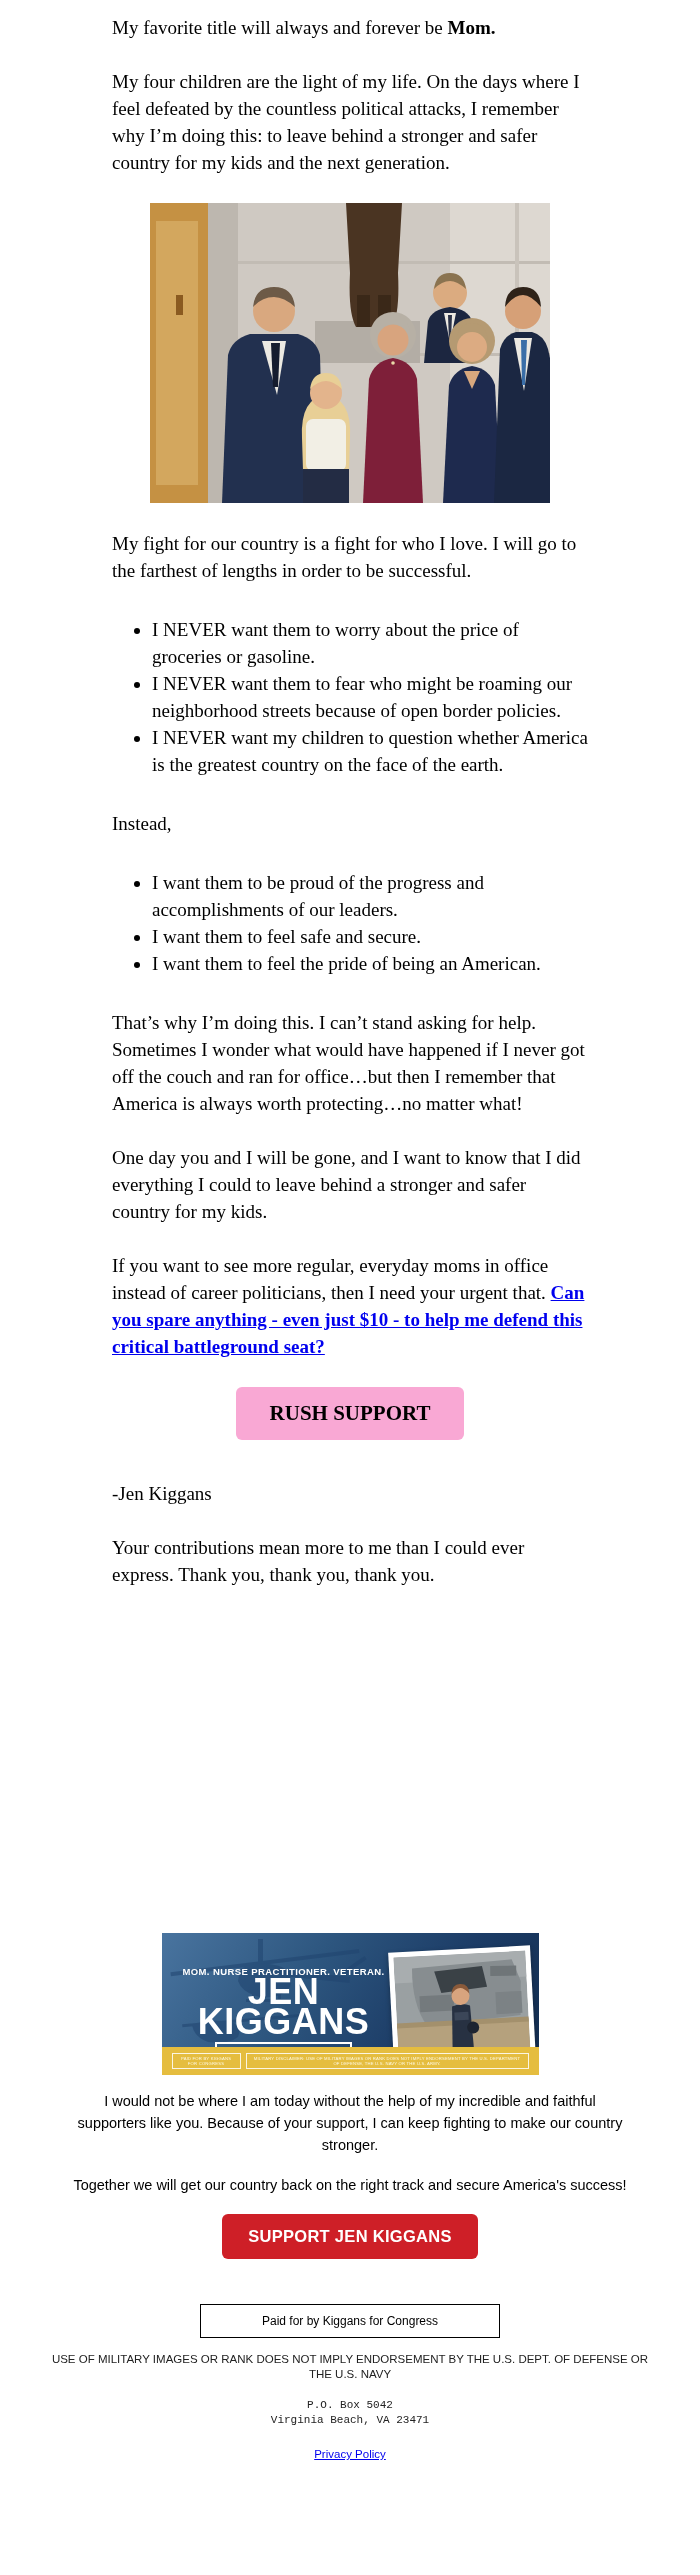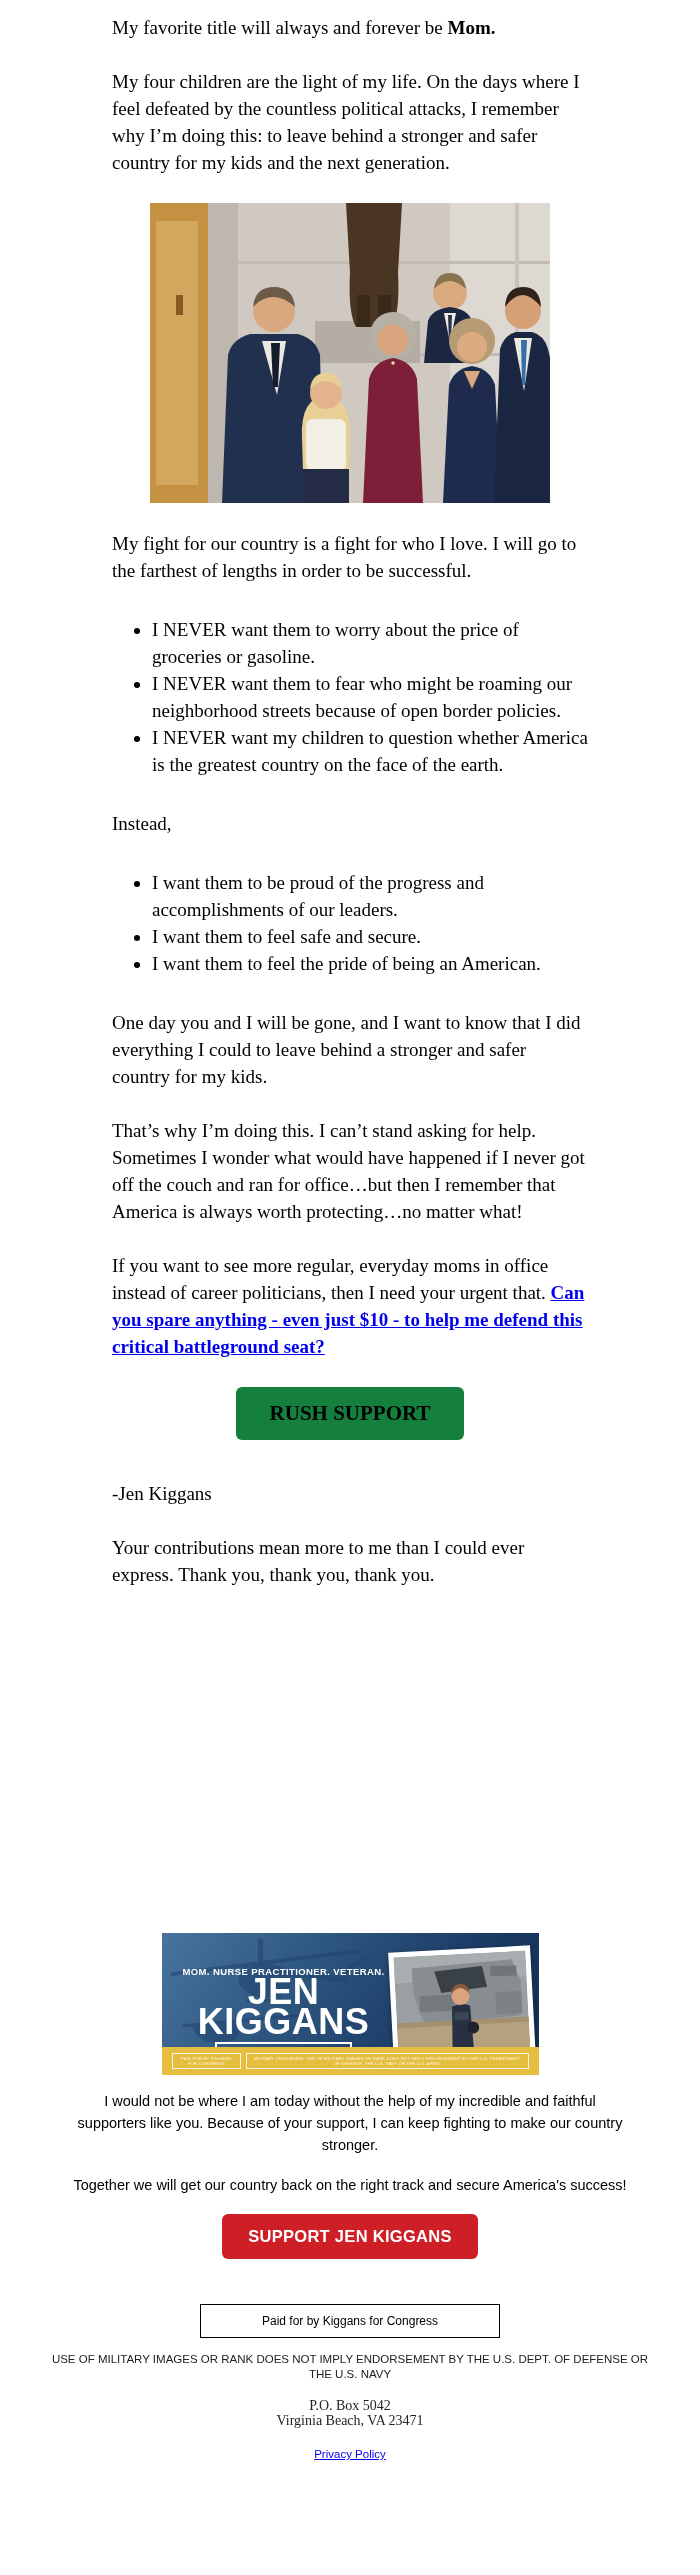--- a/index.html
+++ b/index.html
@@ -29,21 +29,21 @@
     text-decoration: underline;
   }
 
   .photo-block { margin: 27px 0; text-align: center; }
   .photo-block svg { display: block; margin: 0 auto; }
 
   
   .btn-row { text-align: center; margin: 15px 0 40px 0; }
   .rush-btn {
     display: inline-block;
-    background: #15803d;
+    background: #f9a8d4;
     color: #000;
     font-family: "Liberation Serif", serif;
     font-weight: bold;
     font-size: 21px;
     padding: 14px 34px;
     border-radius: 6px;
     border: none;
     cursor: pointer;
   }
 
@@ -127,22 +127,22 @@
     font-size: 12px; color: #000;
   }
   .fine-print {
     margin: 14px 40px 0 40px;
     font-family: "Liberation Sans", sans-serif;
     font-size: 11.5px; line-height: 15px;
     text-align: center; color: #222;
   }
   .addr {
     margin-top: 16px;
-    font-family: Liberation Serif, serif;
-    font-size: 14px; line-height: 15px;
+    font-family: Liberation Mono, monospace;
+    font-size: 11px; line-height: 15px;
     text-align: center; color: #222;
   }
   .privacy-row { text-align: center; margin: 16px 0 0 0; }
   .privacy-link {
     font-family: "Liberation Sans", sans-serif;
     font-size: 11.5px; color: #0000EE; text-decoration: underline; cursor: pointer;
   }
 </style>
 </head>
 <body>
@@ -223,23 +223,23 @@
     </ul>
 
     <p>Instead,</p>
 
     <ul>
       <li>I want them to be proud of the progress and accomplishments of our leaders.</li>
       <li>I want them to feel safe and secure.</li>
       <li>I want them to feel the pride of being an American.</li>
     </ul>
 
+    <p>That’s why I’m doing this. I can’t stand asking for help. Sometimes I wonder what would have happened if I never got off the couch and ran for office…but then I remember that America is always worth protecting…no matter what!</p>
+
     <p>One day you and I will be gone, and I want to know that I did everything I could to leave behind a stronger and safer country for my kids.</p>
-
-    <p>That’s why I’m doing this. I can’t stand asking for help. Sometimes I wonder what would have happened if I never got off the couch and ran for office…but then I remember that America is always worth protecting…no matter what!</p>
 
     <p><span>If you want to see more regular, everyday moms in office instead of career politicians, then I need your urgent that. </span><a class="body-link" href="#">Can you spare anything - even just $10 - to help me defend this critical battleground seat?</a></p>
 
     <div class="btn-row">
       <button class="rush-btn">RUSH SUPPORT</button>
     </div>
 
     <p>-Jen Kiggans</p>
 
     <p>Your contributions mean more to me than I could ever express. Thank you, thank you, thank you.</p>

